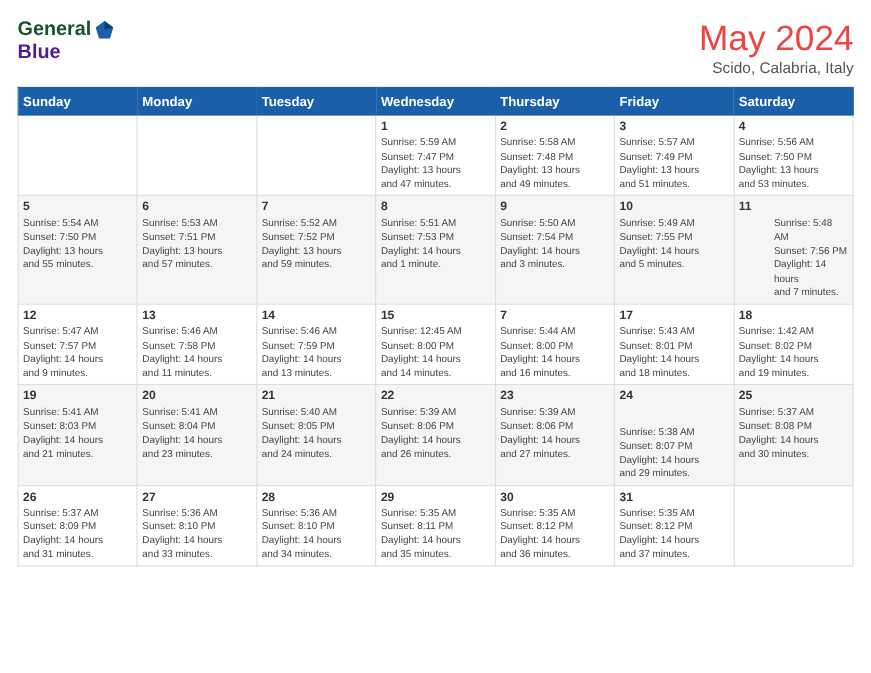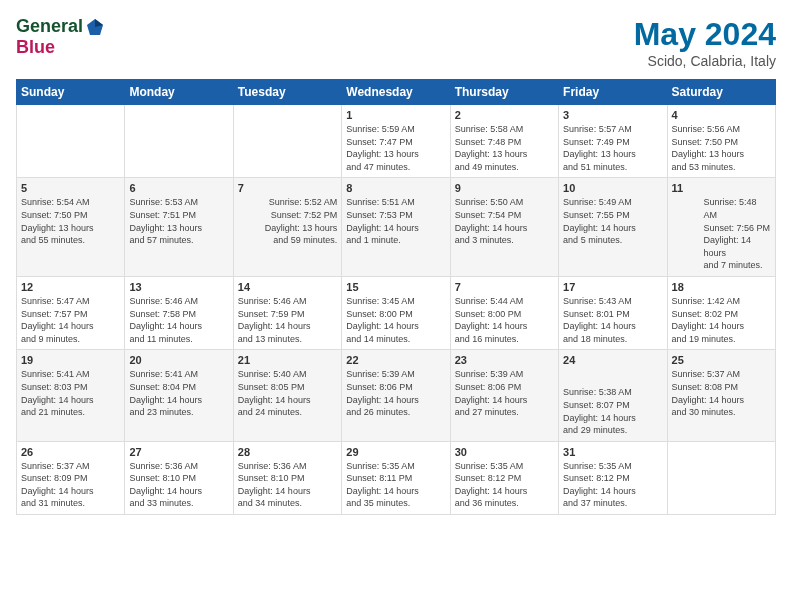--- a/index.html
+++ b/index.html
@@ -22,34 +22,34 @@
       gap: 2px;
     }
     .logo-text-general {
       font-size: 18px;
       font-weight: bold;
       color: #14532d;
     }
     .logo-text-blue {
       font-size: 18px;
       font-weight: bold;
-      color: #be185d;
+      color: #4c1d95;
     }
     .logo-icon {
       width: 20px;
       height: 20px;
       margin-left: 2px;
     }
     .title-block {
       text-align: right;
     }
     .month-year {
       font-size: 32px;
-      font-weight: bold;
-      color: #0369a1;
+      font-weight: normal;
+      color: #ef4444;
       text-align: right;
     }
     .location {
       font-size: 14px;
       color: #555;
     }
     .calendar {
       width: 100%;
       border-collapse: collapse;
       border: 1px solid #ccc;
@@ -169,21 +169,21 @@
         </td>
         <td>
           <span class="day-num">6</span>
           <div class="day-info" style="white-space: pre-line;">Sunrise: 5:53 AM
 Sunset: 7:51 PM
 Daylight: 13 hours
 and 57 minutes.</div>
         </td>
         <td>
           <span class="day-num">7</span>
-          <div class="day-info" style="white-space: pre-line; text-align: right;">Sunrise: 5:52 AM
+          <div class="day-info" style="white-space: pre-line;">Sunrise: 5:52 AM
 Sunset: 7:52 PM
 Daylight: 13 hours
 and 59 minutes.</div>
         </td>
         <td>
           <span class="day-num">8</span>
           <div class="day-info" style="white-space: pre-line;">Sunrise: 5:51 AM
 Sunset: 7:53 PM
 Daylight: 14 hours
 and 1 minute.</div>
@@ -227,21 +227,21 @@
         </td>
         <td>
           <span class="day-num">14</span>
           <div class="day-info" style="white-space: pre-line;">Sunrise: 5:46 AM
 Sunset: 7:59 PM
 Daylight: 14 hours
 and 13 minutes.</div>
         </td>
         <td>
           <span class="day-num">15</span>
-          <div class="day-info" style="white-space: pre-line;">Sunrise: 3:45 AM
+          <div class="day-info" style="white-space: pre-line;">Sunrise: 12:45 AM
 Sunset: 8:00 PM
 Daylight: 14 hours
 and 14 minutes.</div>
         </td>
         <td>
           <span class="day-num">7</span>
           <div class="day-info" style="white-space: pre-line;">Sunrise: 5:44 AM
 Sunset: 8:00 PM
 Daylight: 14 hours
 and 16 minutes.</div>

